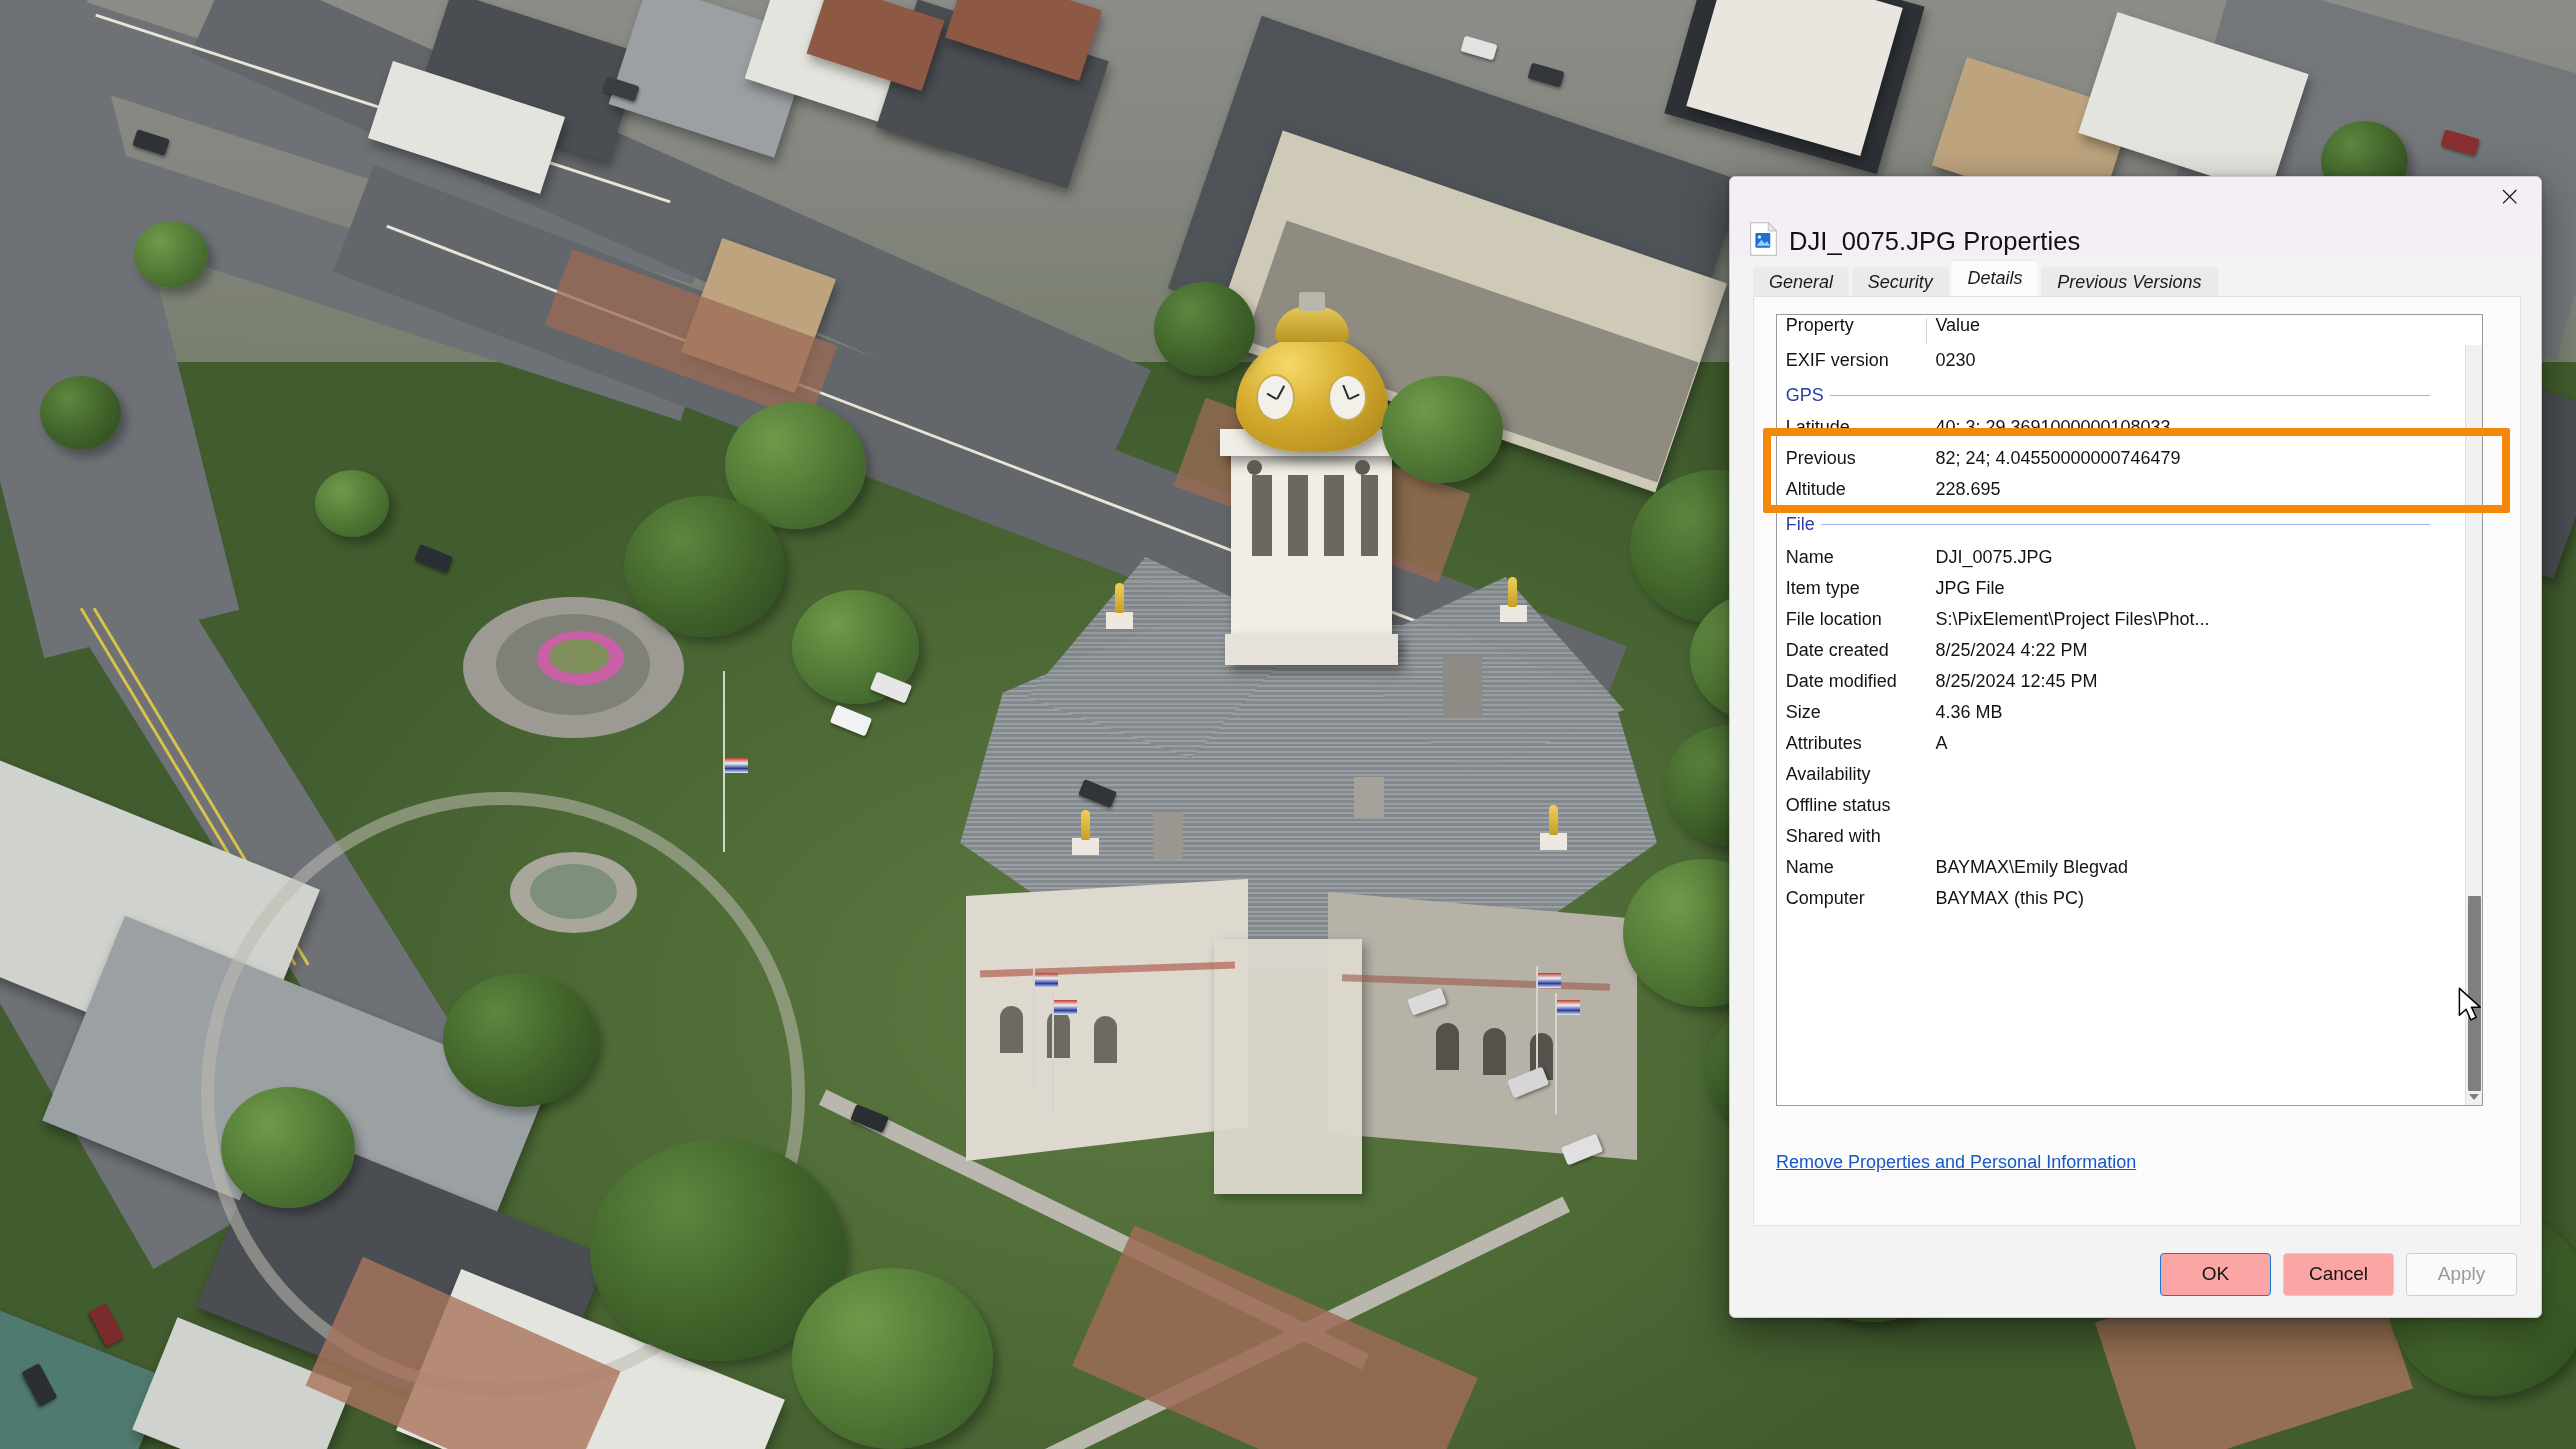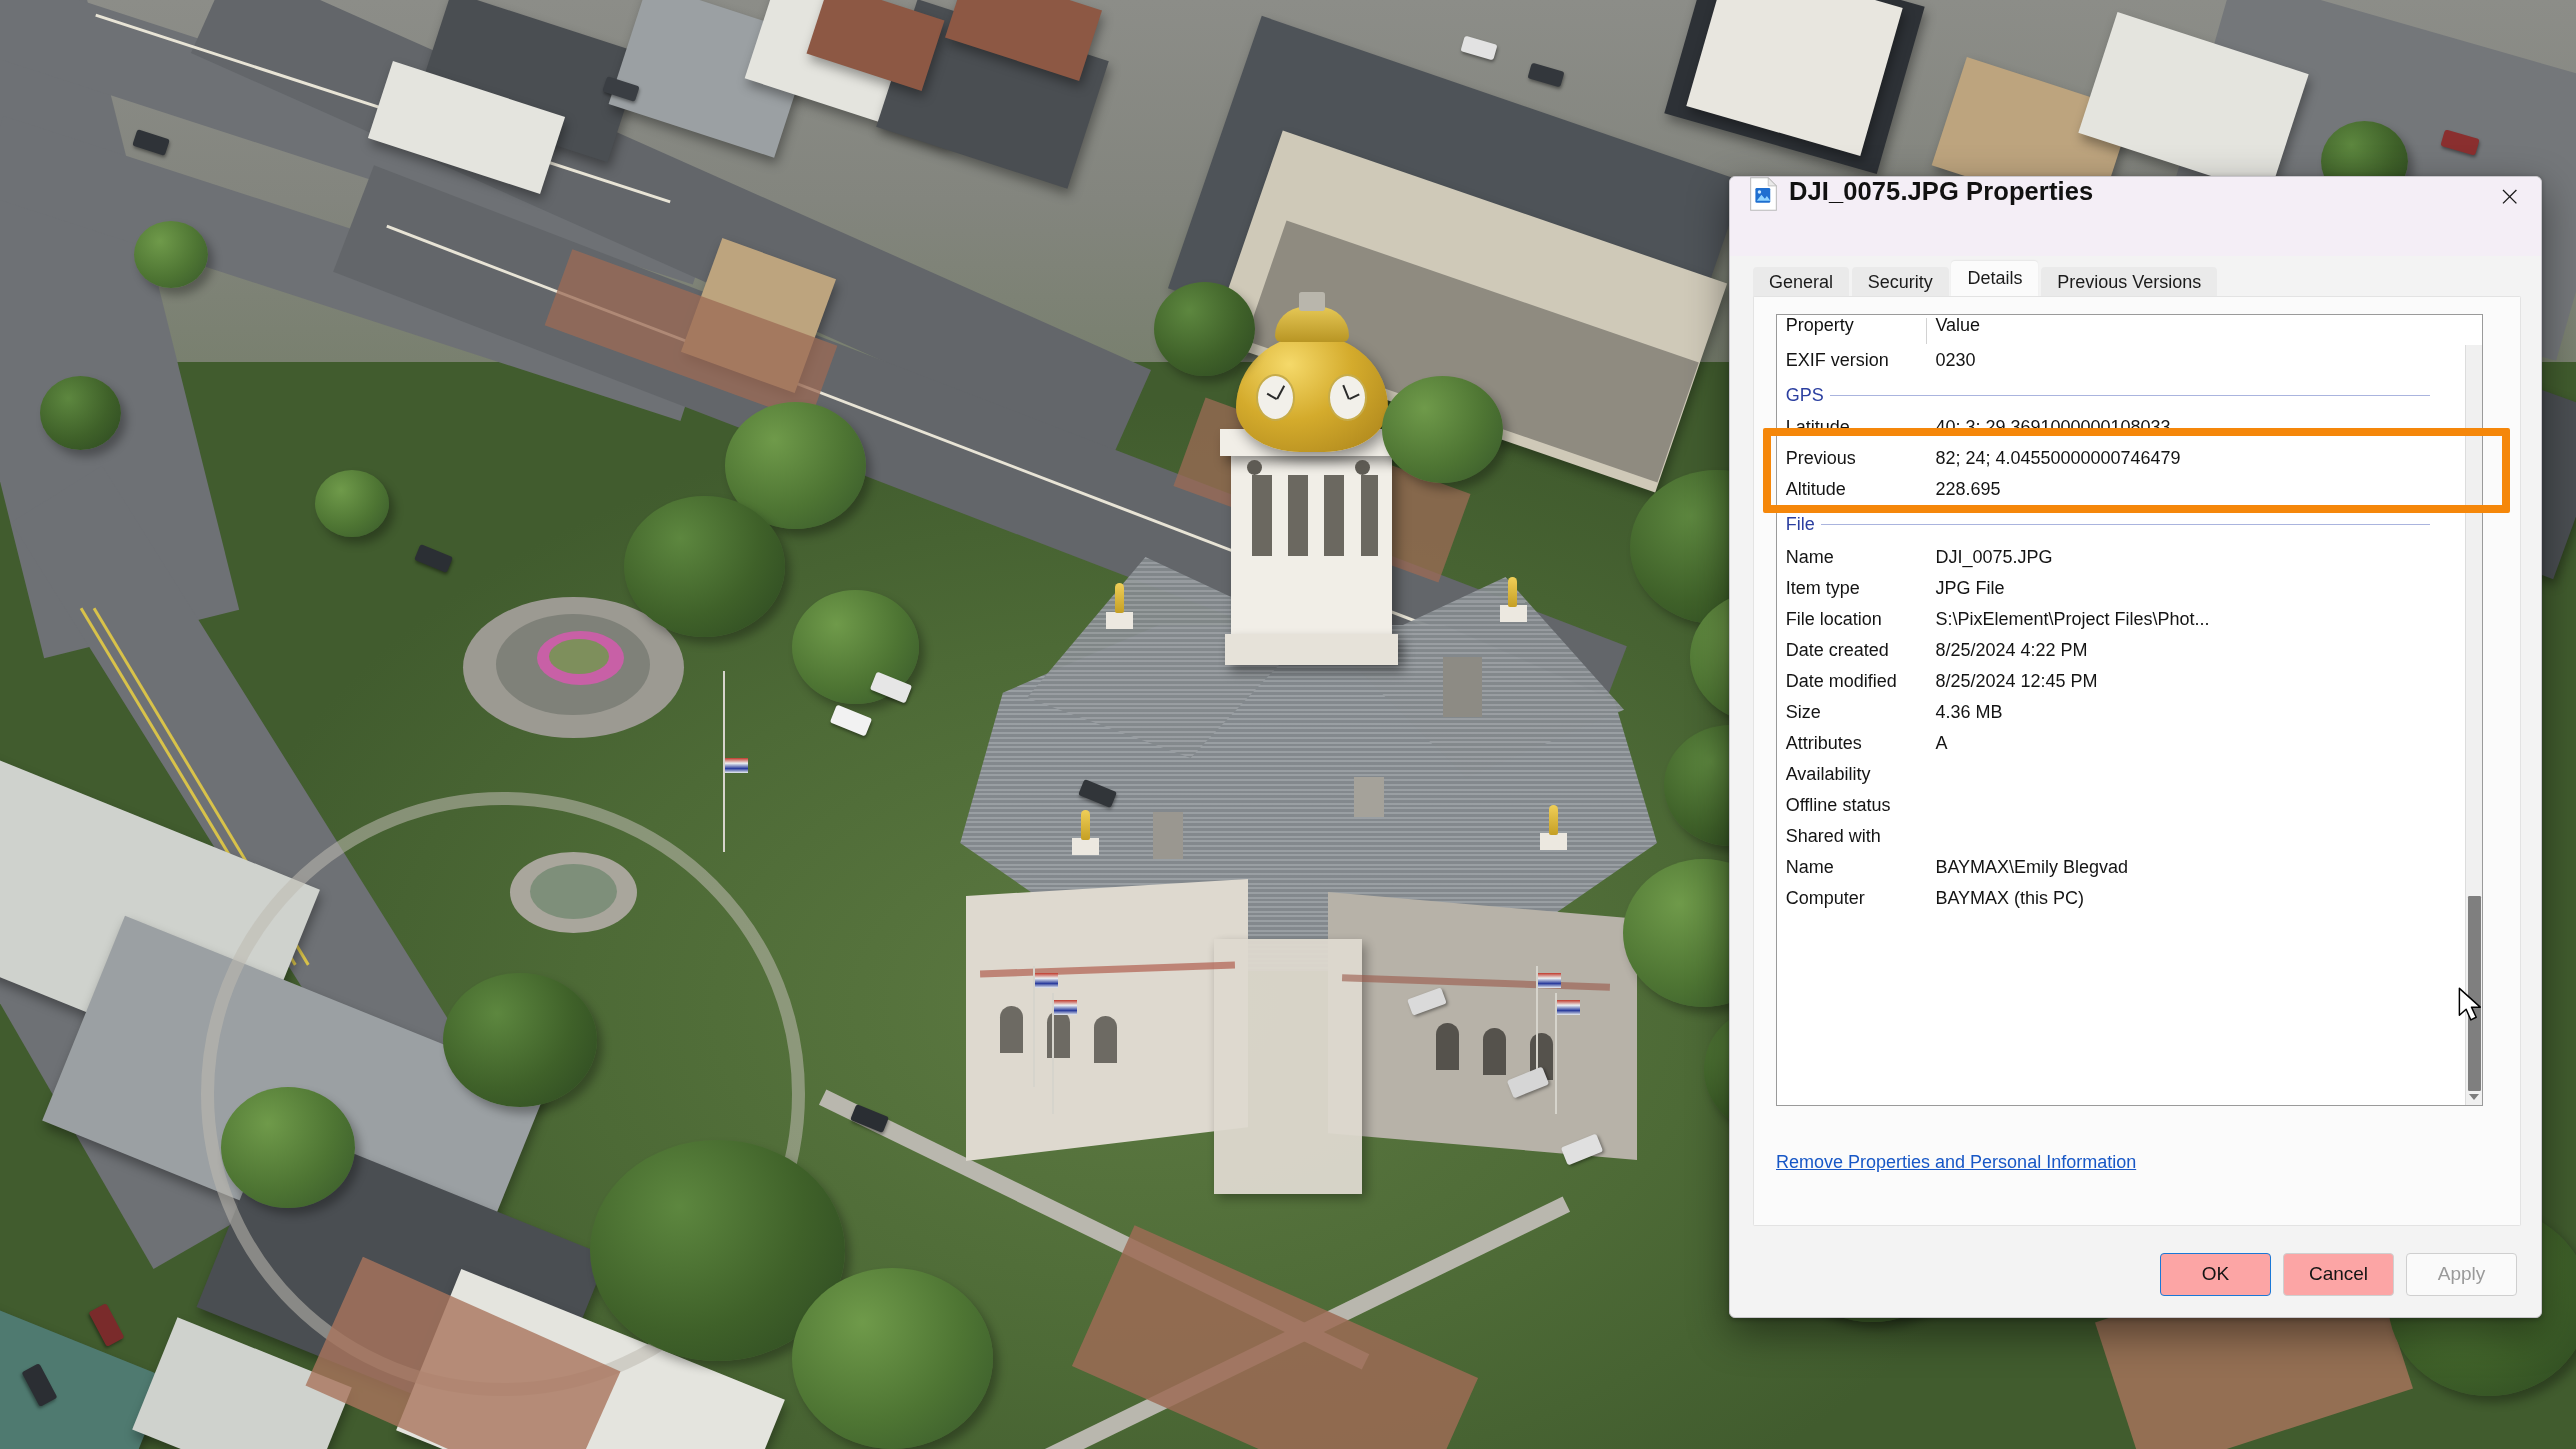--- a/index.html
+++ b/index.html
@@ -99,37 +99,36 @@
     border:0.7px solid #c9c6cc;
     border-radius:6px;
     box-shadow: 0 14.8px 40px rgba(0,0,0,.45), 0 1.3px 5.4px rgba(0,0,0,.25);
     font-size:18px; color:#1b1b1b;
     overflow:hidden;
   }
   #titlebar {
     position:relative; height:79px;
     background:#f4eef6;
     border-radius:5.4px 5.4px 0 0;
-    display:flex; align-items:flex-start;
+    display:flex; align-items:flex-end;
     padding-left:20px;
-    font-weight:bold;
   }
   #file-icon { width:27px; height:34px; margin-right:12px; flex:0 0 auto; }
   #title-text { font-size:25.5px; color:#111; letter-spacing:0.1px; white-space:nowrap; }
   #close-btn {
     position:absolute; right:0; top:0; width:62px; height:40px;
     display:flex; align-items:center; justify-content:center;
     cursor:pointer;
   }
   #close-btn svg { width:17.4px; height:17.4px; }
 
   #tabstrip {
     position:relative; height:35px;
     margin: 5.4px 0 0 23px;
-    display:flex; align-items:flex-end; gap:2.7px;
+    display:flex; align-items:flex-end; gap:2.7px;font-style:italic;
   }
   .tab {
     height:31px; padding:0 16px;
     display:flex; align-items:center;
     font-size:18px; color:#1b1b1b;
     background:#eaeaea;
     border-radius:4px 4px 0 0;
     cursor:pointer;
     position:relative; top:2px;
   }

